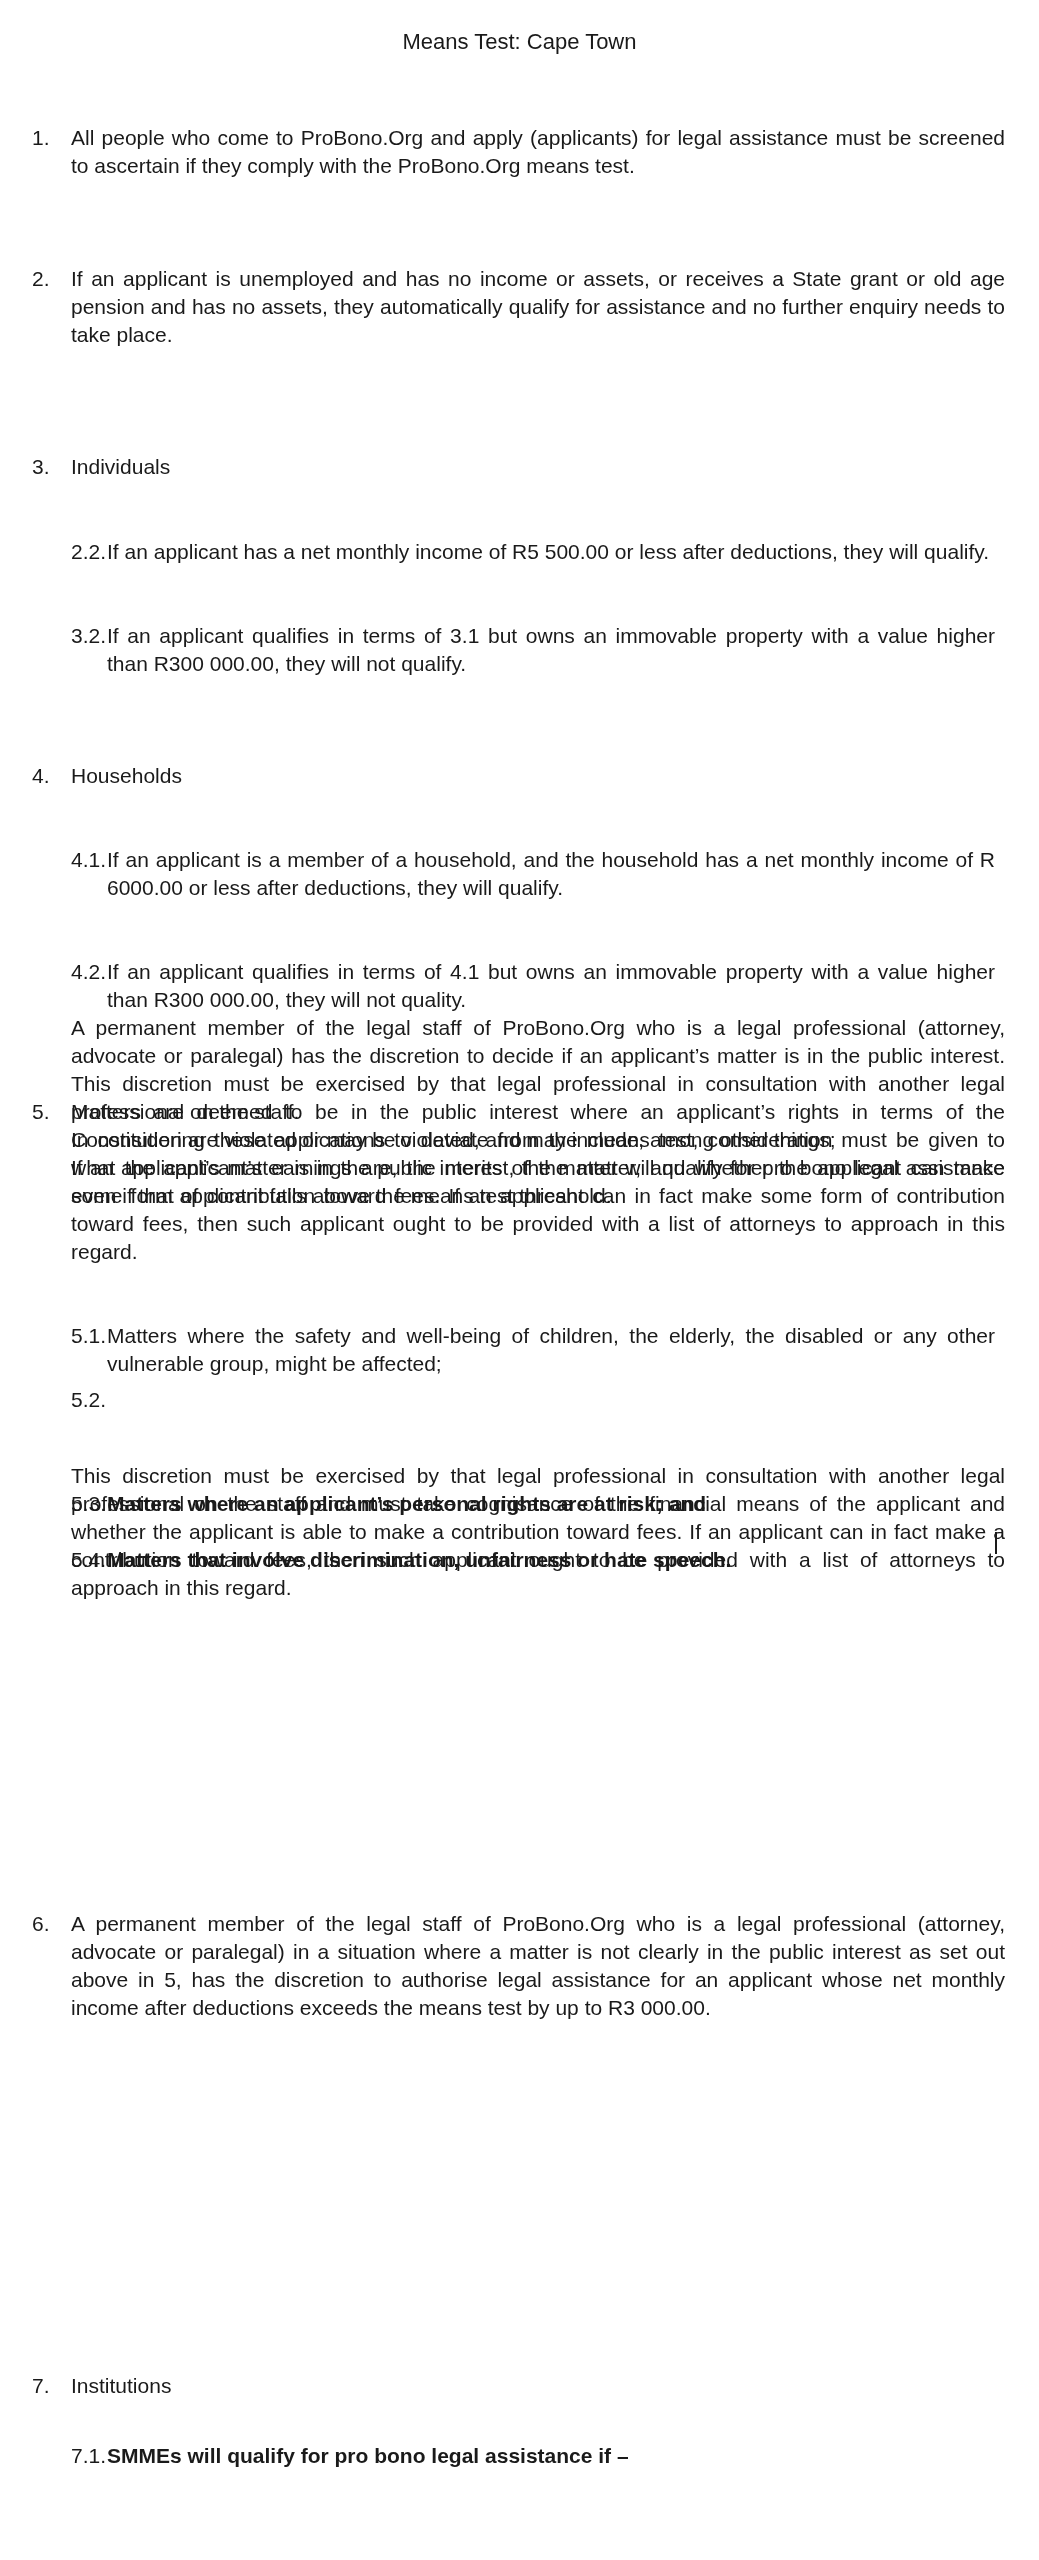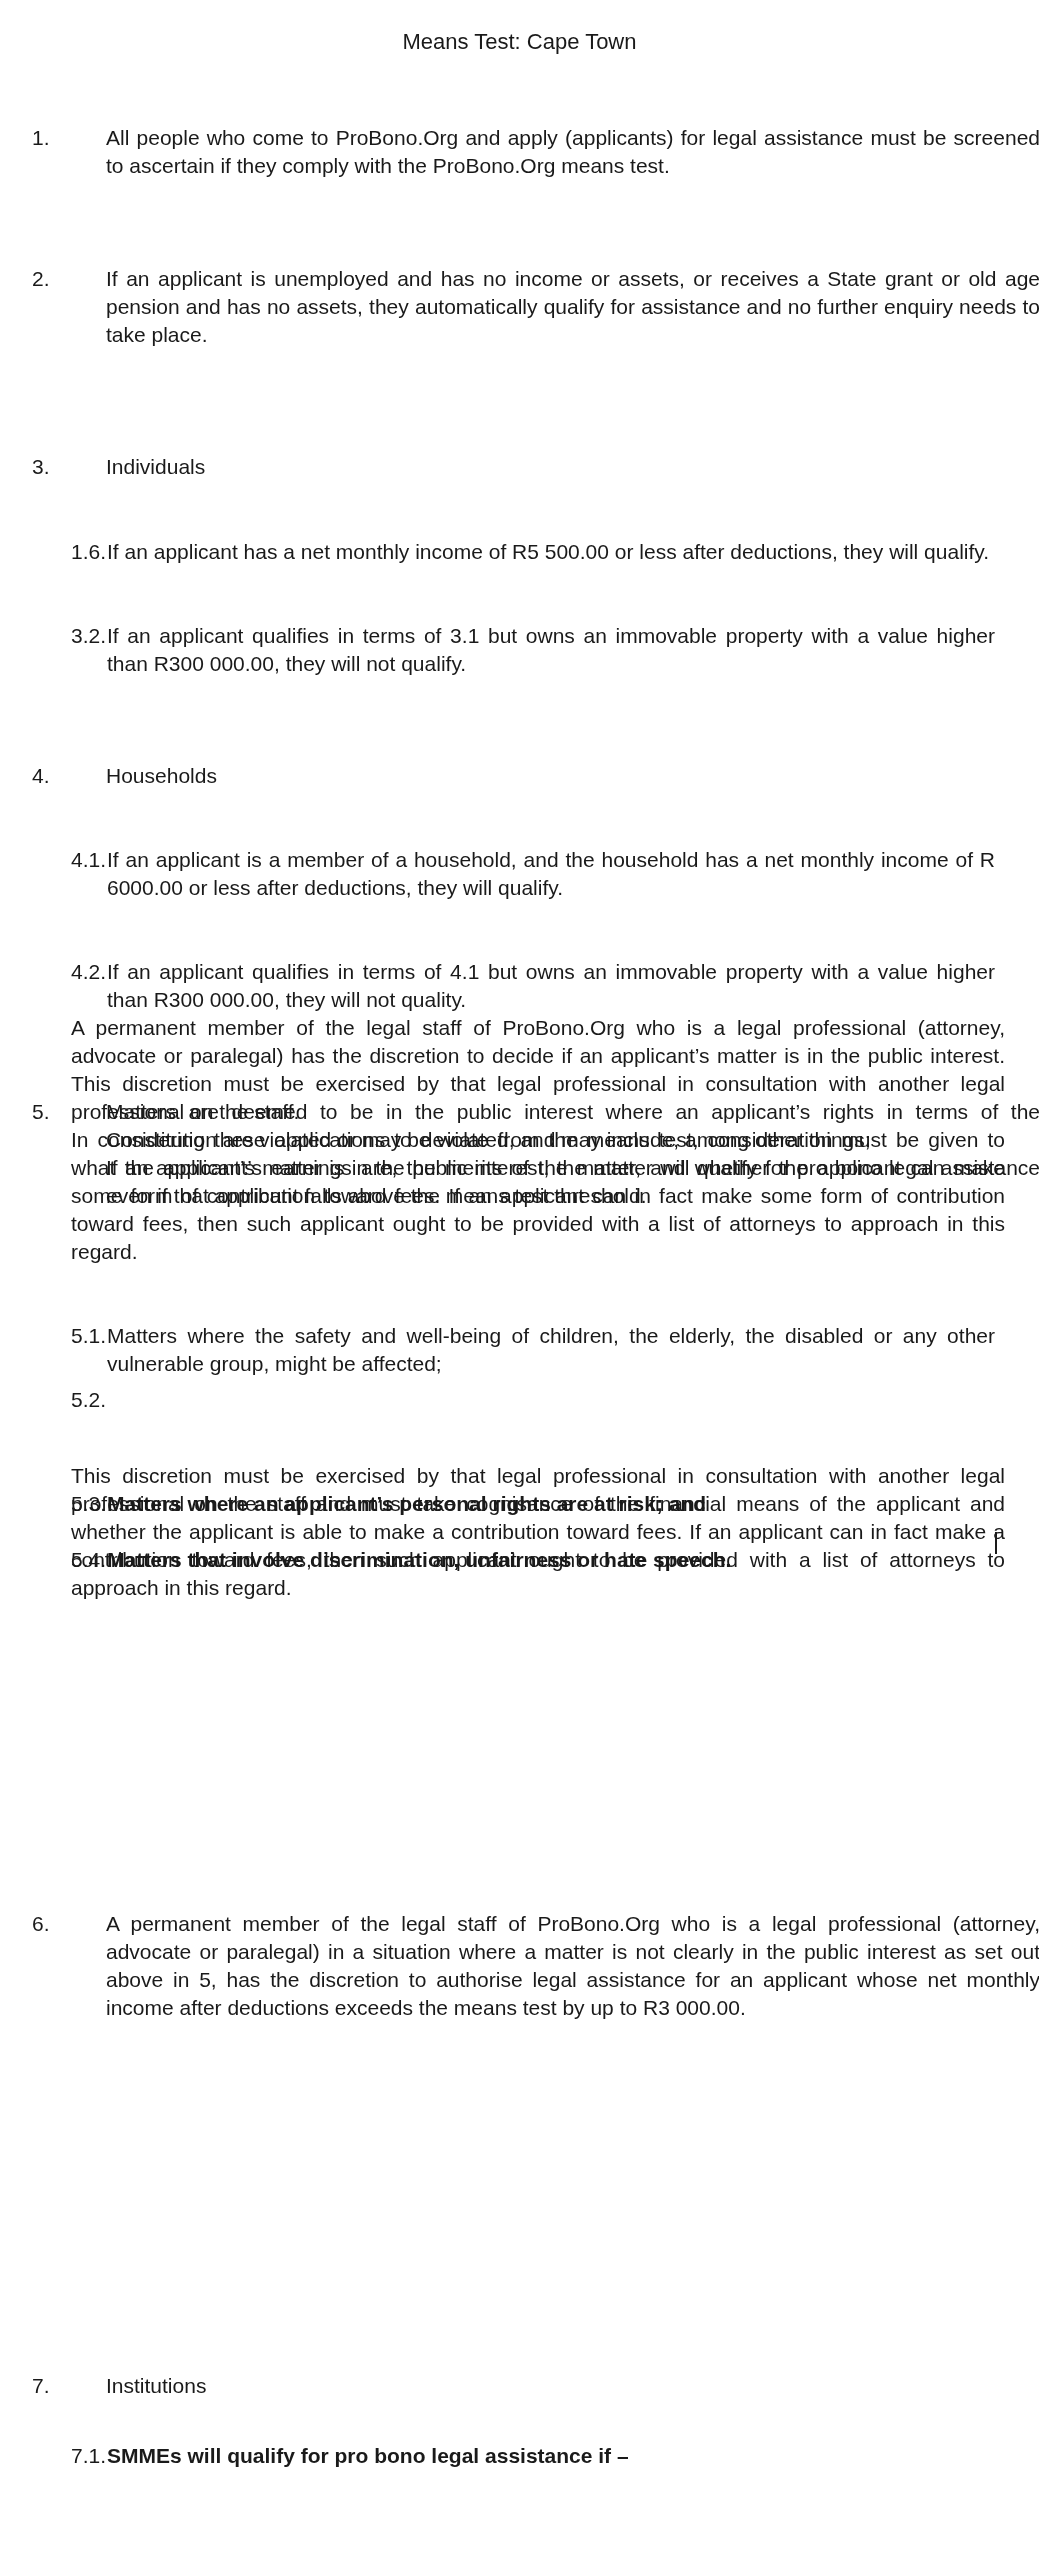--- a/index.html
+++ b/index.html
@@ -8,21 +8,21 @@
     font-family: "Liberation Sans", sans-serif; color: #1a1a1a;
     font-size: 21px; line-height: 28px;
   }
   .title {
     position: absolute; top: 28px; left: 0; width: 1039px; text-align: center;
     font-size: 22px;
   }
   .blk { position: absolute; left: 0; width: 1039px; }
   .item { position: relative; }
   .num { position: absolute; left: 32px; top: 0; }
-  .txt { margin-left: 106px; width: 934px; text-align: justify; }
+  .txt { margin-left: 71px; width: 934px; text-align: justify; }
   .sub .num { left: 71px; }
   .sub .txt { margin-left: 107px; width: 888px; }
   .left { text-align: left; font-weight: bold; }
   .para { margin-left: 71px; width: 934px; text-align: justify; }
   .cursor {
     position: absolute; width: 2px; height: 22px; background: #1a1a1a;
   }
 </style>
 </head>
 <body>
@@ -37,21 +37,21 @@
 <div class="blk item" style="top:209px">
   <span class="num">2.</span>
   <div class="txt">If an applicant is unemployed and has no income or assets, or receives a State grant or old age pension and has no assets, they automatically qualify for assistance and no further enquiry needs to take place.</div>
 </div>
 
 <div class="blk item" style="top:313px">
   <span class="num">3.</span>
   <div class="txt">Individuals</div>
 </div>
 <div class="blk item sub" style="top:370px">
-  <span class="num">1.6.</span>
+  <span class="num">2.2.</span>
   <div class="txt">If an applicant has a net monthly income of R5 500.00 or less after deductions, they will qualify.</div>
 </div>
 <div class="blk item sub" style="top:426px">
   <span class="num">3.2.</span>
   <div class="txt">If an applicant qualifies in terms of 3.1 but owns an immovable property with a value higher than R300 000.00, they will not qualify.</div>
 </div>
 
 <div class="blk item" style="top:510px">
   <span class="num">4.</span>
   <div class="txt">Households</div>

